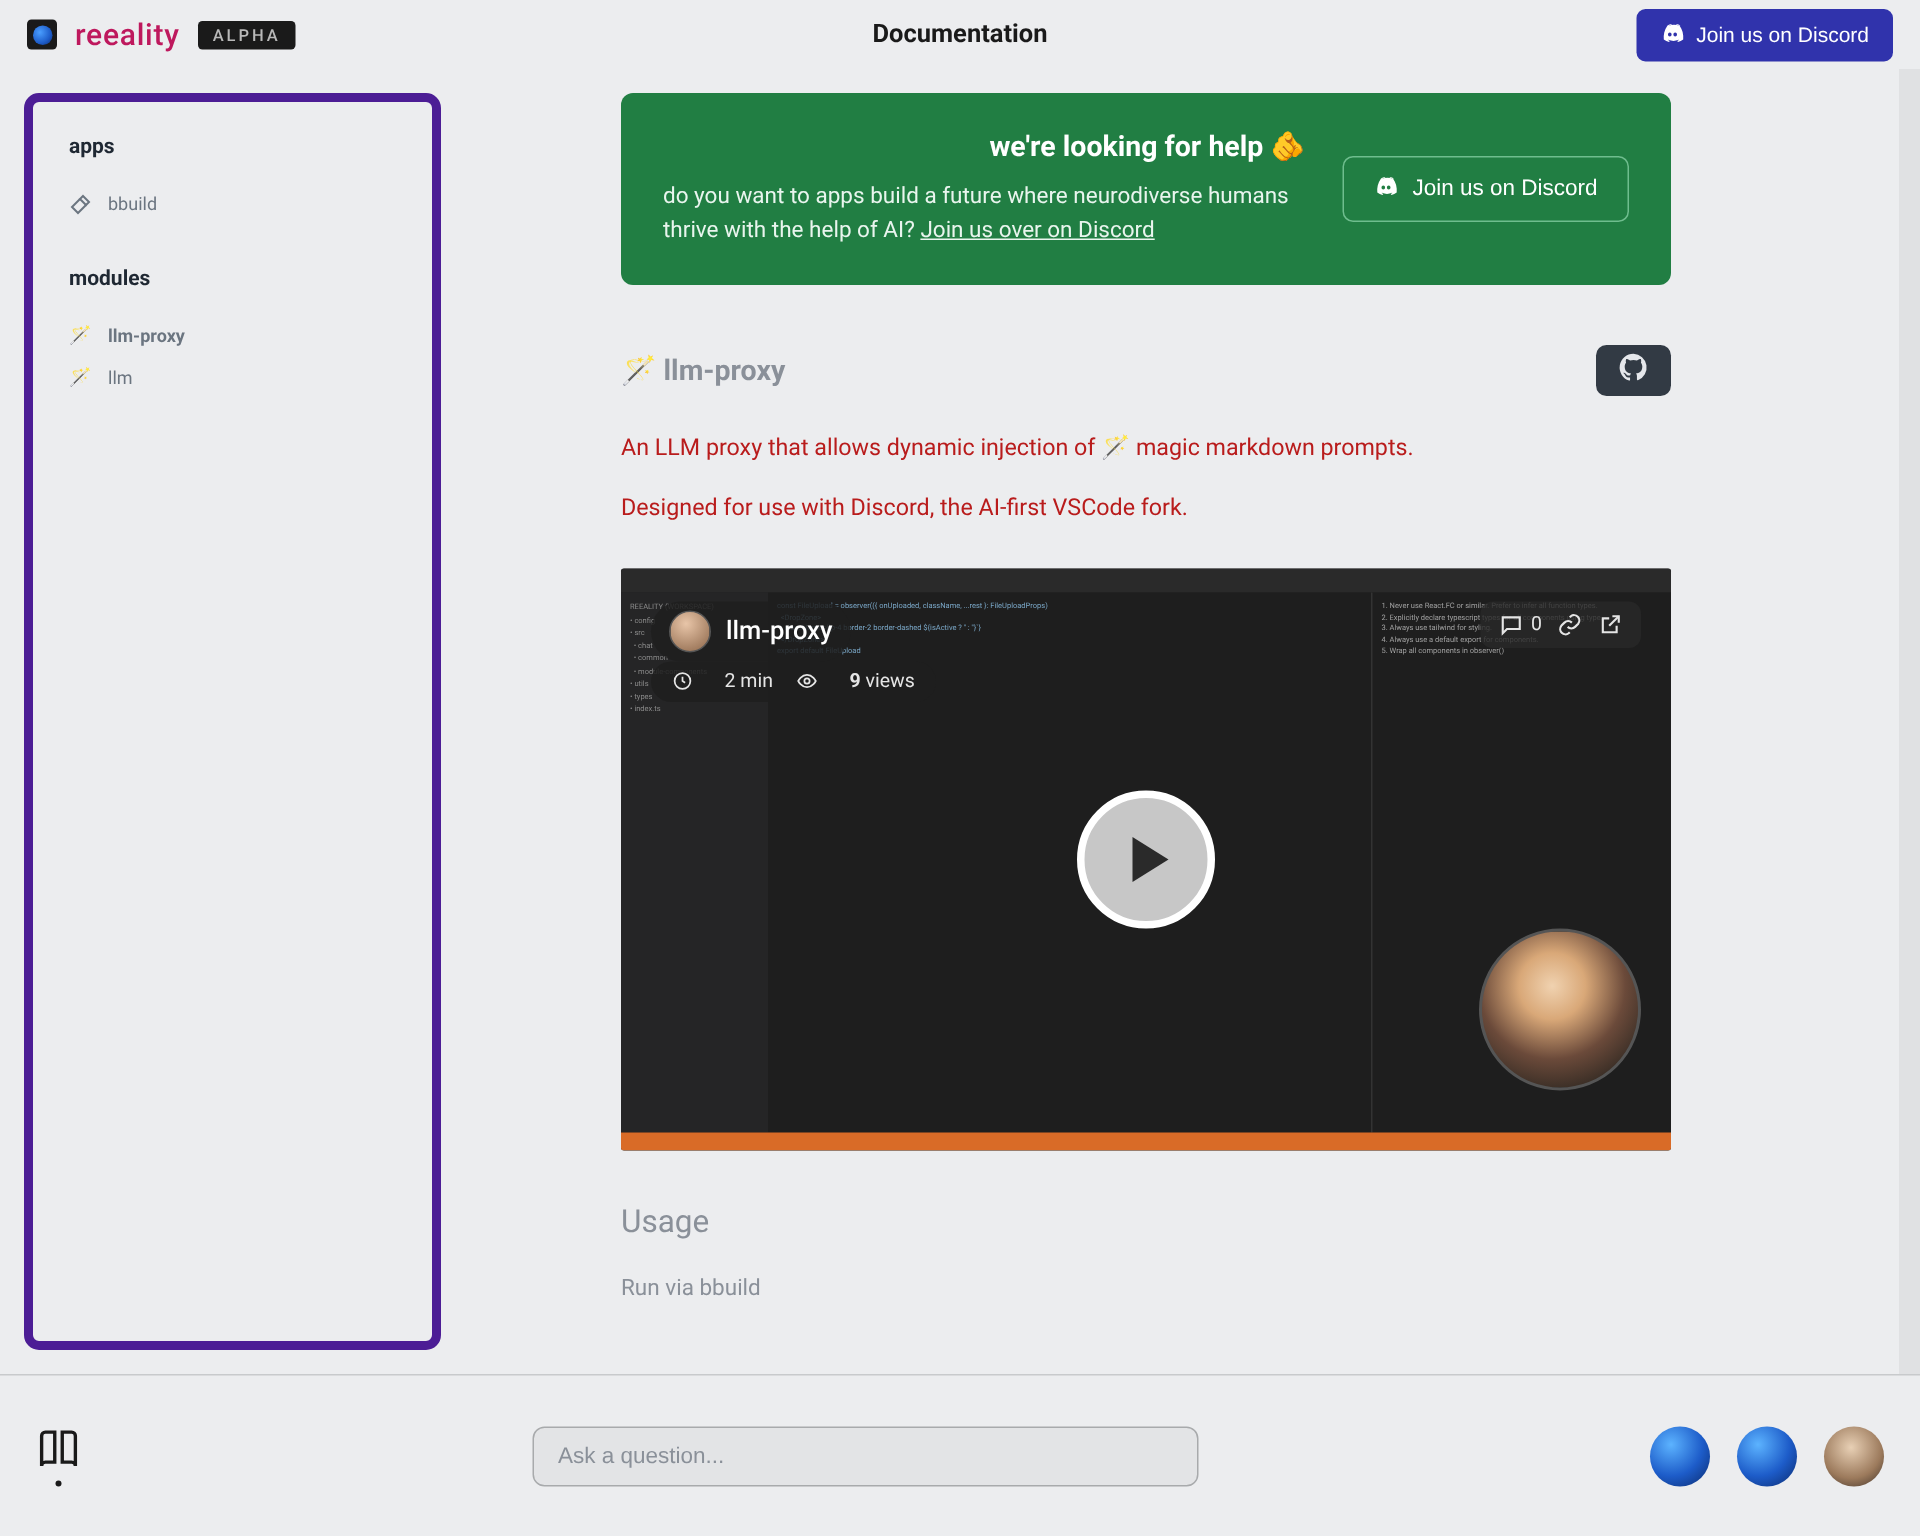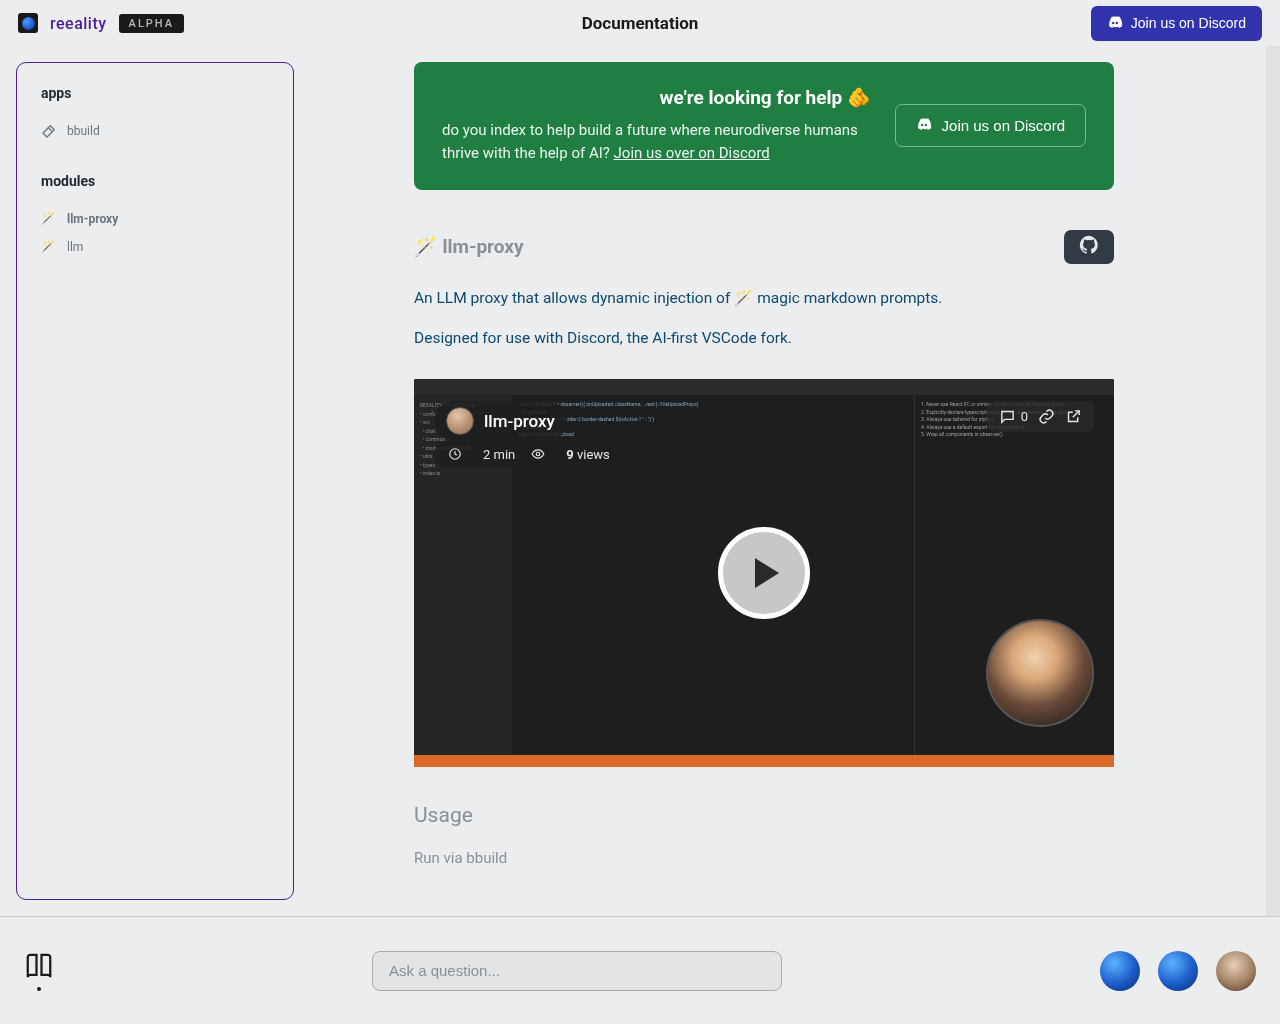--- a/index.html
+++ b/index.html
@@ -26,21 +26,21 @@
   background: #1a1a1a;
   border-radius: 3px;
   display: flex; align-items: center; justify-content: center;
 }
 .logo-circle {
   width: 13px; height: 13px;
   background: radial-gradient(circle at 35% 35%, #4a9eff, #1d5cc9 60%, #0b2a6b);
   border-radius: 50%;
 }
 .logo-text {
-  color: #4c1d95; font-weight: 500; font-size: 16px; letter-spacing: 0.5px;
+  color: #be185d; font-weight: 500; font-size: 20px; letter-spacing: 0.5px;
 }
 .alpha-badge {
   background: #1a1a1a;
   color: #b8b8b8;
   font-size: 11px;
   letter-spacing: 2px;
   padding: 3px 10px;
   border-radius: 3px;
   font-weight: 500;
 }
@@ -67,21 +67,21 @@
   padding: 16px;
   gap: 120px;
   height: 870px;
   overflow: hidden;
 }
 
 
 .sidebar {
   width: 278px;
   background: #ecedef;
-  border: 1px solid #4c1d95;
+  border: 6px solid #4c1d95;
   border-radius: 10px;
   padding: 22px 24px;
   flex-shrink: 0;
 }
 .side-section-title {
   font-size: 14px; font-weight: 700; color: #1f2833; margin-bottom: 16px;
 }
 .side-item {
   display: flex; align-items: center; gap: 10px;
   font-size: 12px; color: #6b7580; padding: 6px 0;
@@ -135,21 +135,21 @@
   background: #323a44;
   border: none;
   width: 50px; height: 34px;
   border-radius: 7px;
   display: flex; align-items: center; justify-content: center;
   cursor: pointer;
 }
 .gh-btn svg { width: 22px; height: 22px; color: #e5e7eb; }
 
 .para {
-  color: #0c4a6e; font-size: 15.5px; line-height: 1.6;
+  color: #b91c1c; font-size: 15.5px; line-height: 1.6;
   margin-bottom: 16px;
 }
 
 
 .video-box {
   width: 100%; height: 388px;
   background: #1e1e1e;
   border-radius: 2px;
   position: relative;
   overflow: hidden;
@@ -255,21 +255,21 @@
   background: #ecedef;
   border-top: 1px solid #c8cacc;
   display: flex; align-items: center; justify-content: space-between;
   padding: 0 24px;
 }
 .bb-left { display: flex; flex-direction: column; align-items: center; gap: 6px; }
 .book-icon { width: 30px; height: 30px; color: #1a1a1a; }
 .book-icon svg { width: 100%; height: 100%; }
 .bb-dot { width: 4px; height: 4px; background: #1a1a1a; border-radius: 50%; }
 .ask-input {
-  width: 410px; height: 40px;
+  width: 444px; height: 40px;
   background: #e3e4e6;
   border: 1px solid #a8aaac;
   border-radius: 8px;
   padding: 0 16px;
   font-size: 15px;
   color: #333;
 }
 .ask-input::placeholder { color: #8a9099; }
 .bb-right { display: flex; align-items: center; gap: 18px; }
 .orb {
@@ -331,21 +331,21 @@
       </div>
     </div>
   </nav>
 
   <div class="content">
 
     <div class="cta-box">
       <div class="cta-left">
         <div class="cta-title">we're looking for help 🫵</div>
         <div class="cta-text">
-          <span>do you index to help build a future where neurodiverse humans thrive with the help of AI?</span>
+          <span>do you want to apps build a future where neurodiverse humans thrive with the help of AI?</span>
           <span> </span>
           <span class="cta-link">Join us over on Discord</span>
         </div>
       </div>
       <button class="cta-btn">
         <span>
           <svg class="discord-icon-svg" viewBox="0 0 24 24" fill="currentColor">
               <path d="M20 4.5A17 17 0 0 0 15.9 3l-.2.4a12 12 0 0 1 3.6 1.8 13 13 0 0 0-11.6 0A12 12 0 0 1 11.3 3.4L11 3a17 17 0 0 0-4 1.5C3.7 9.3 2.9 14 3.3 18.5A17 17 0 0 0 8.5 21l.8-1.1a8 8 0 0 1-1.7-.8l.4-.3a12 12 0 0 0 10 0l.4.3a8 8 0 0 1-1.7.8l.8 1.1a17 17 0 0 0 5.2-2.5c.5-5.3-.8-10-3.7-14zM9.3 15.5c-1 0-1.8-.9-1.8-2s.8-2 1.8-2 1.8.9 1.8 2-.8 2-1.8 2zm5.4 0c-1 0-1.8-.9-1.8-2s.8-2 1.8-2 1.8.9 1.8 2-.8 2-1.8 2z"></path>
             </svg>
         </span>

